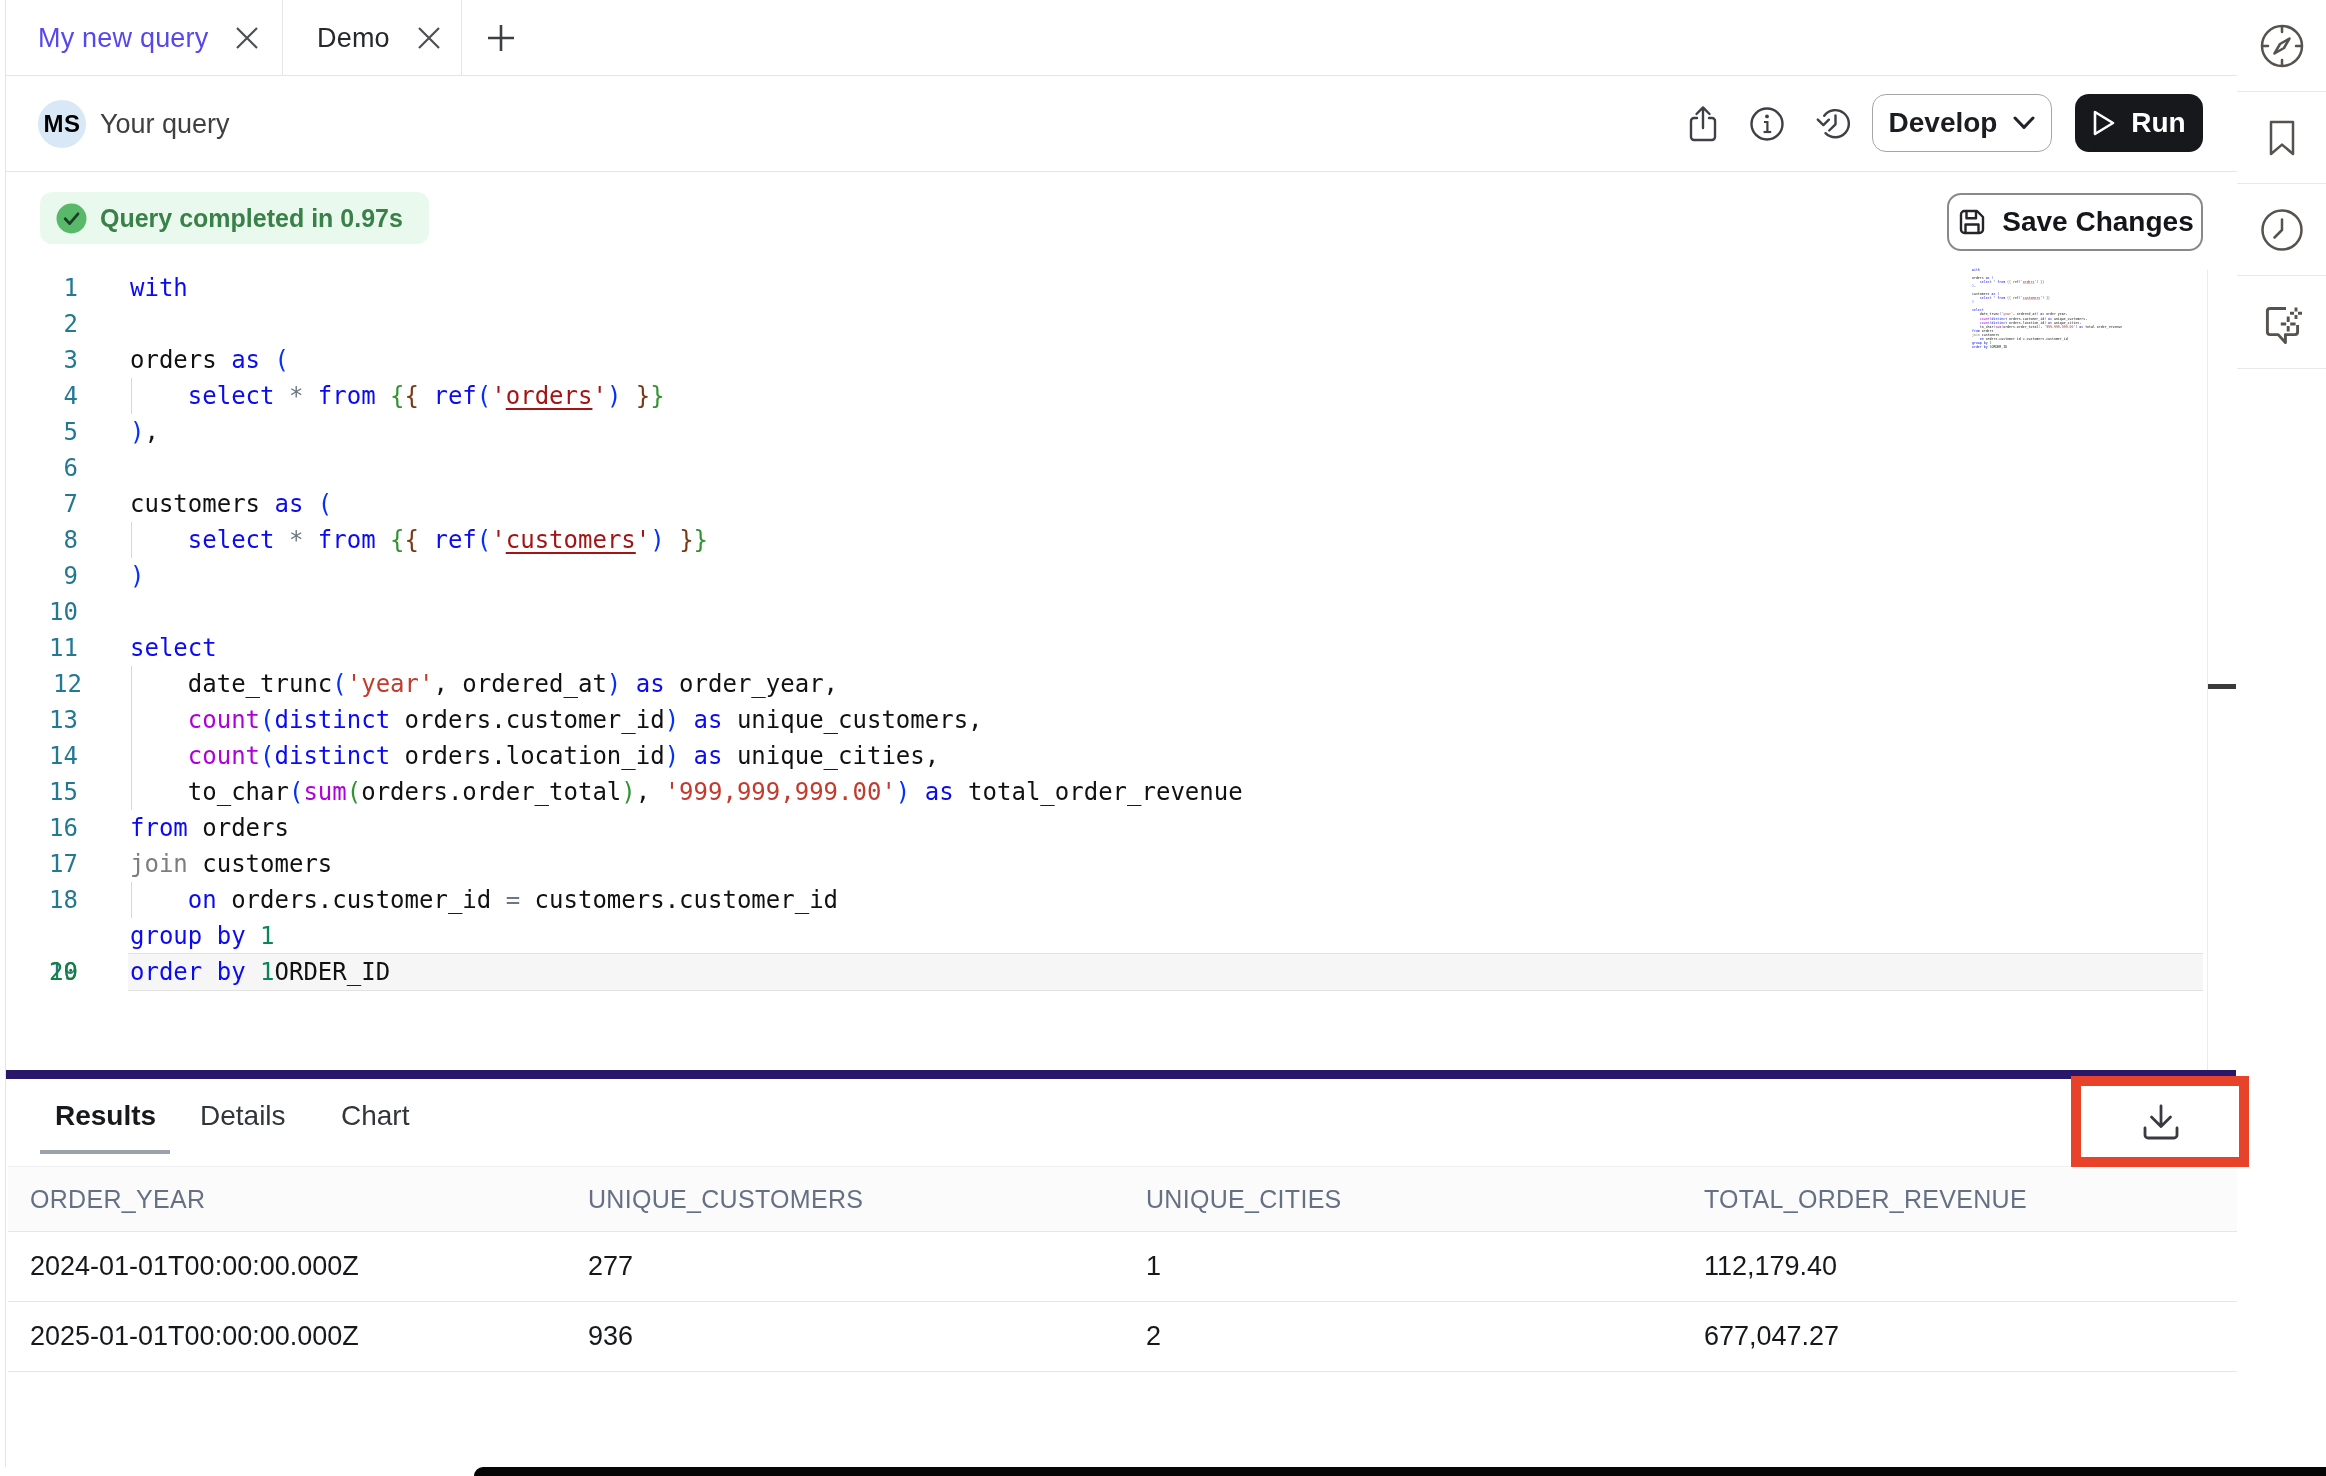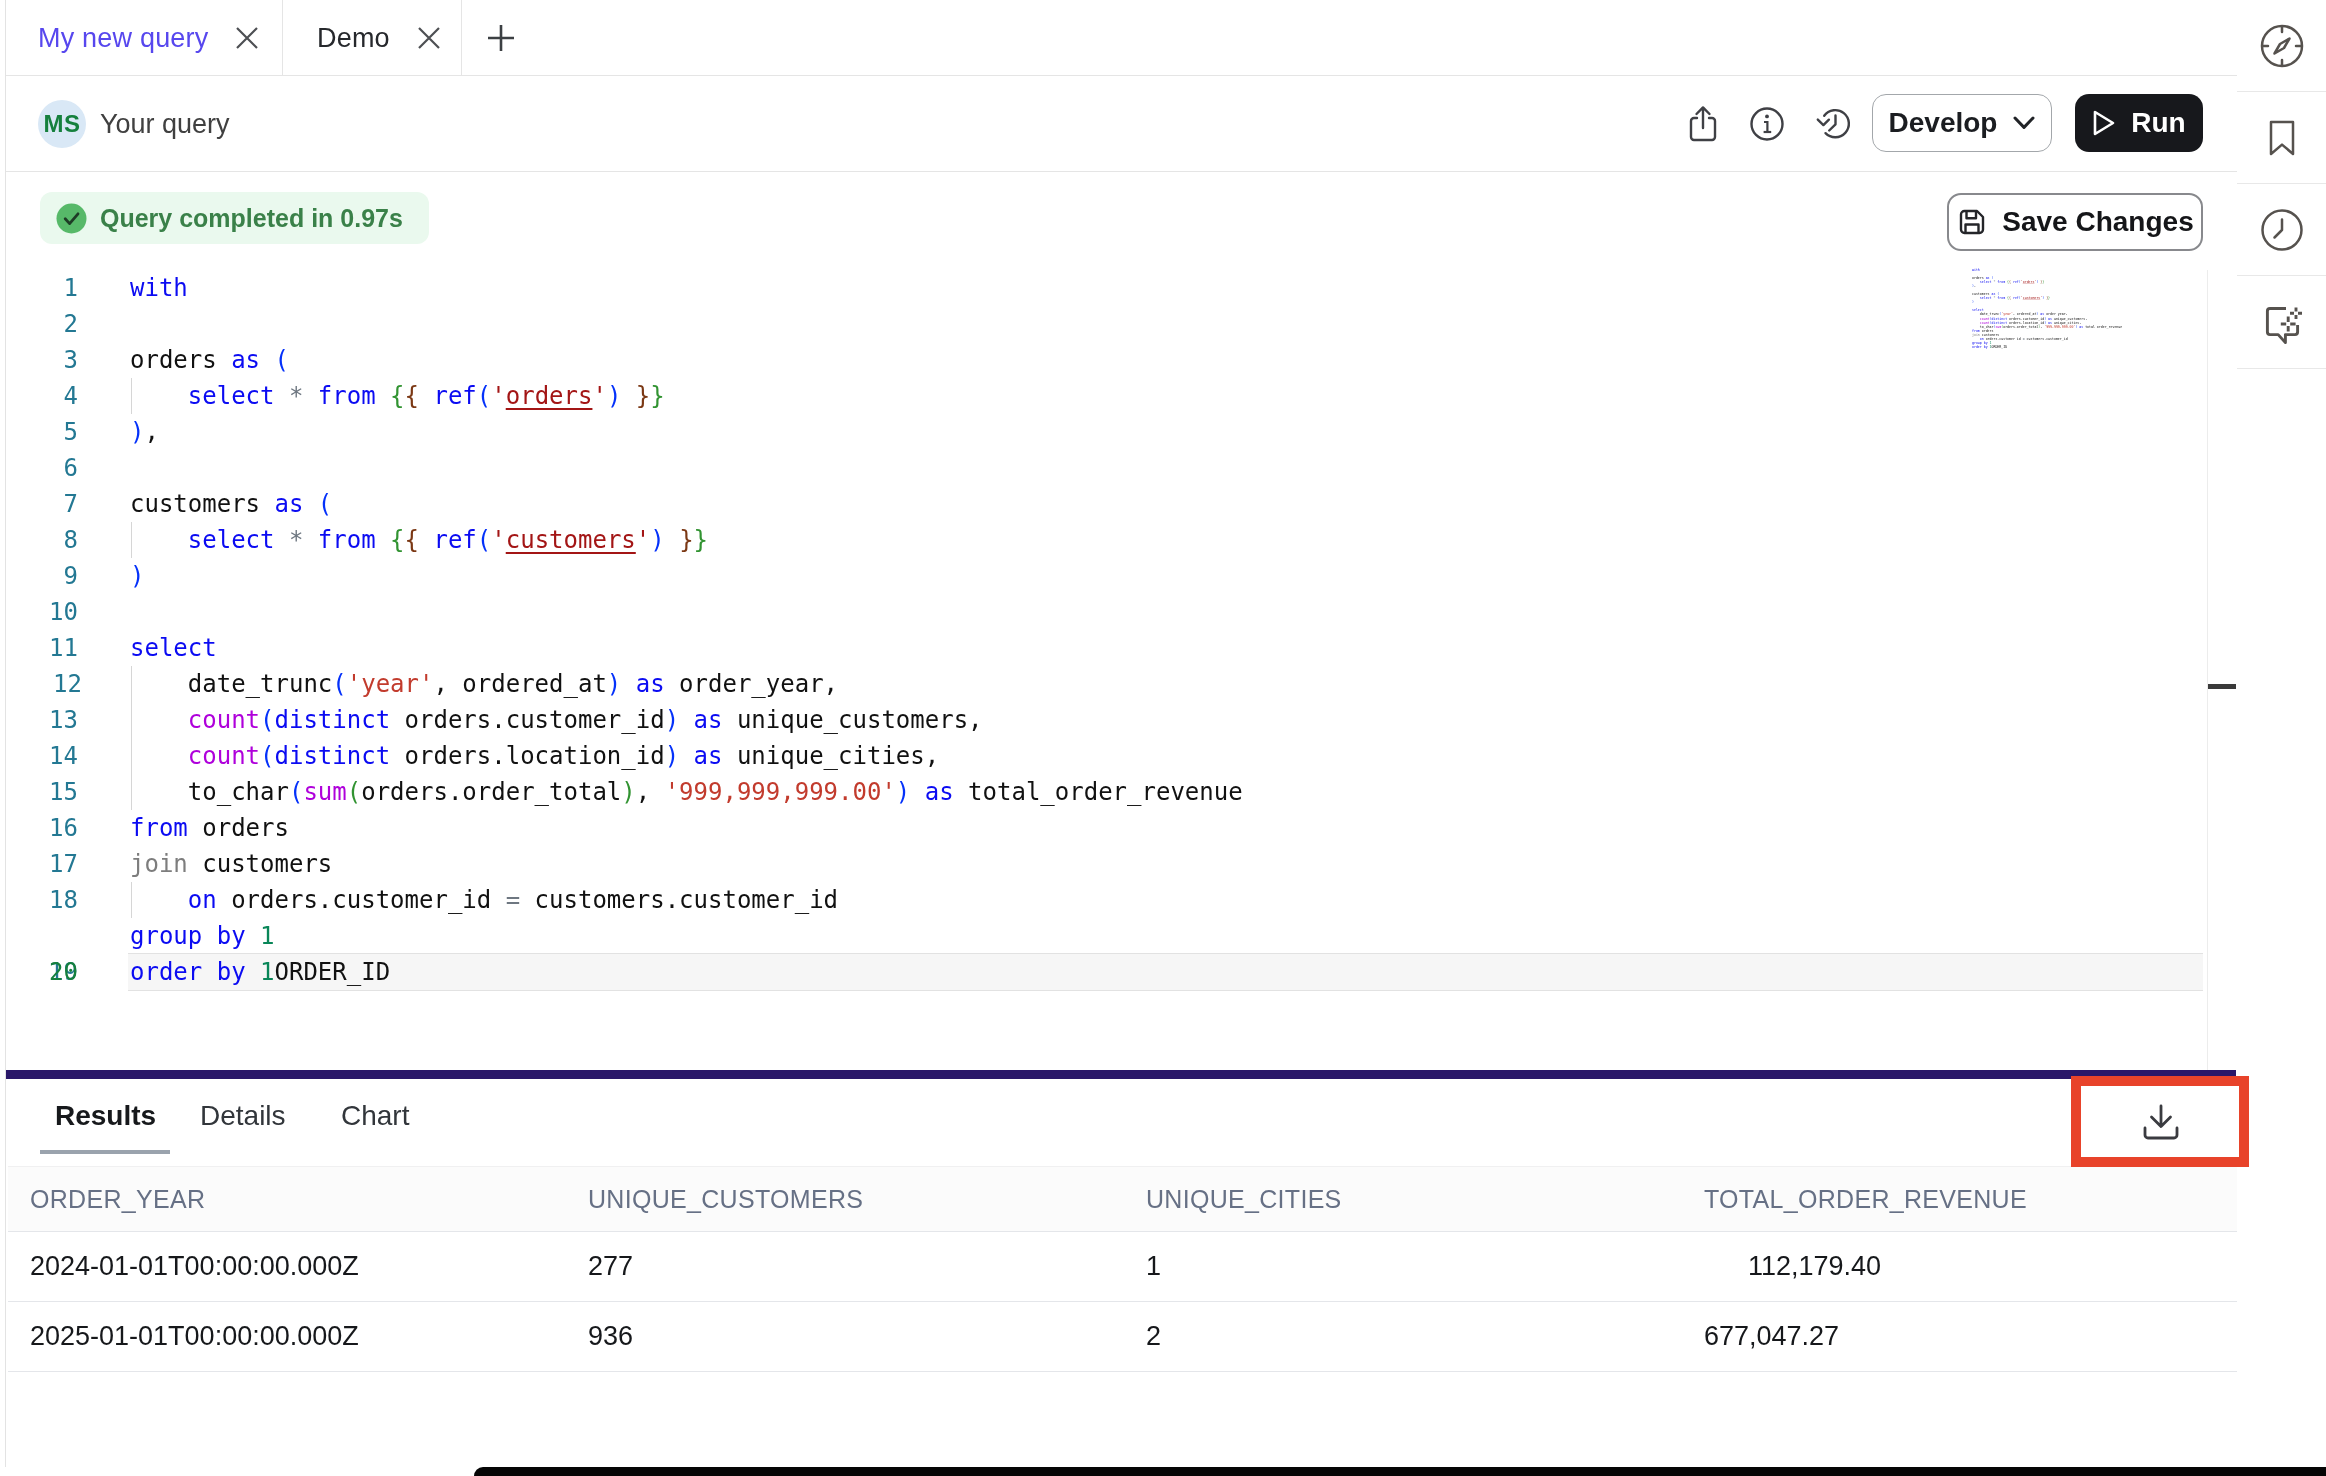--- a/index.html
+++ b/index.html
@@ -17,21 +17,21 @@
   .tab { position:absolute; top:0; height:76px; display:flex; align-items:center; border-right:1px solid #e5e5e5; }
   .tab-label { font-size:27px; letter-spacing:.2px; }
   .tab.active .tab-label { color:#5747ee; }
   .tab .tab-label { color:#26282c;text-align:center; }
   .tab-close { margin-left:26px; display:flex; align-items:center; }
 
   
   #header { position:absolute; left:6px; top:76px; width:2231px; height:96px; background:#fff; }
   #avatar { position:absolute; left:32px; top:24px; width:48px; height:48px; border-radius:50%;
             background:#d9e8f6; display:flex; align-items:center; justify-content:center;
-            color:#15803d; font-weight:700; font-size:24px; letter-spacing:.5px; }
+            color:#000000; font-weight:700; font-size:24px; letter-spacing:.5px; }
   #query-title { position:absolute; left:94px; top:0; height:96px; display:flex; align-items:center;
                  font-size:27px; color:#404040; font-weight:500; }
   .hicon { position:absolute; top:0; height:96px; display:flex; align-items:center; cursor:pointer; }
 
   #develop-btn { position:absolute; left:1866px; top:18px; width:180px; height:58px; border:1.5px solid #a3a7ab;
                  border-radius:14px; background:#fff; display:flex; align-items:center; justify-content:center;
                  gap:16px; font-size:28px; font-weight:600; color:#1b1d21; }
   #run-btn { position:absolute; left:2069px; top:18px; width:128px; height:58px; background:#17181c;
              border-radius:14px; display:flex; align-items:center; justify-content:center; gap:15px;
              color:#fff; font-size:28px; font-weight:600; }
@@ -323,21 +323,21 @@
       <div class="th-cell" style="left: 22px;">ORDER_YEAR</div>
       <div class="th-cell" style="left: 580px;">UNIQUE_CUSTOMERS</div>
       <div class="th-cell" style="left: 1138px;">UNIQUE_CITIES</div>
       <div class="th-cell" style="left: 1696px;">TOTAL_ORDER_REVENUE</div>
     </div>
   <div id="table-body">
       <div class="table-row" style="top: 1232px;">
         <div class="td-cell" style="left: 22px;">2024-01-01T00:00:00.000Z</div>
         <div class="td-cell" style="left: 580px;">277</div>
         <div class="td-cell" style="left: 1138px;">1</div>
-        <div class="td-cell" style="left: 1696px; margin-left: 44px;">112,179.40</div>
+        <div class="td-cell" style="left: 1696px;">112,179.40</div>
       </div>
       <div class="table-row" style="top: 1302px;">
         <div class="td-cell" style="left: 22px;">2025-01-01T00:00:00.000Z</div>
         <div class="td-cell" style="left: 580px;">936</div>
         <div class="td-cell" style="left: 1138px;">2</div>
         <div class="td-cell" style="left: 1696px;">677,047.27</div>
       </div>
     </div>
 
   <div class="vline" style="left:2237px; top:0; height:1467px; background:#e2e2e2;"></div>

